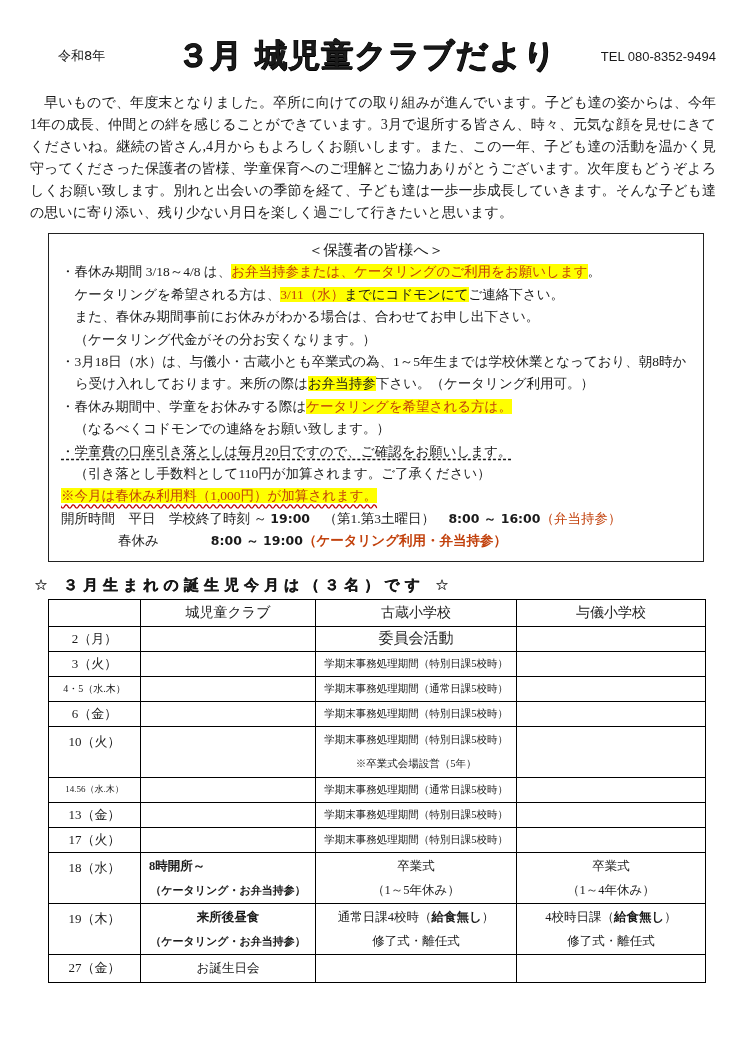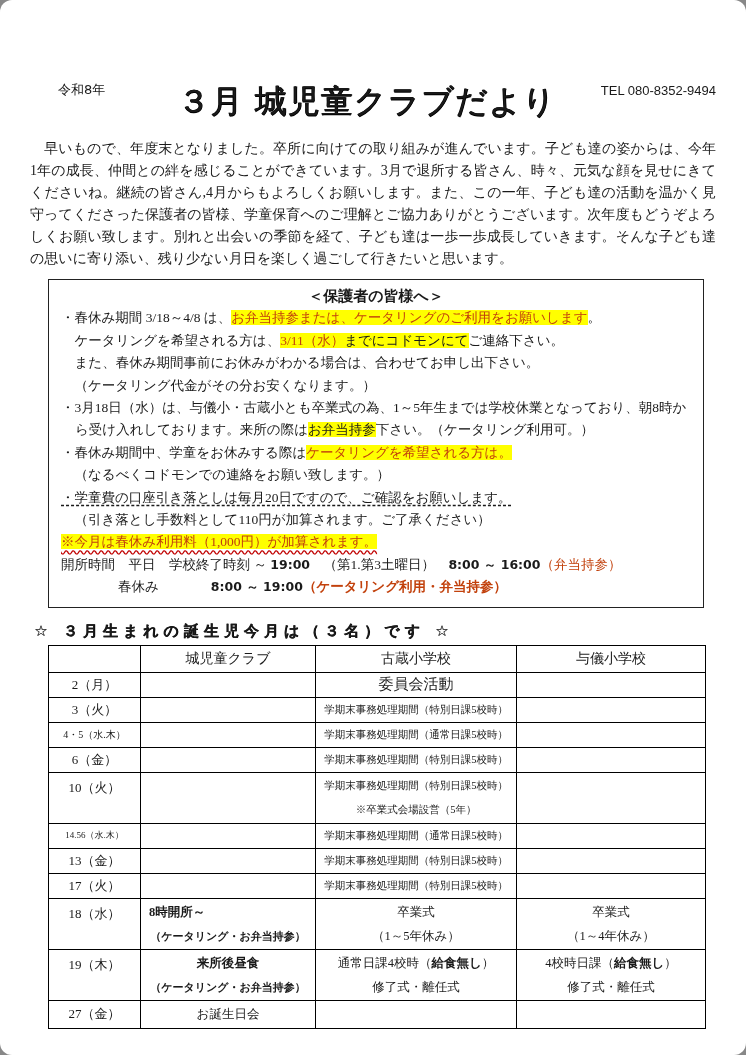--- a/index.html
+++ b/index.html
@@ -1,38 +1,37 @@
 <!DOCTYPE html>
 <html><head>
 <meta charset="utf-8">
 <style>
   html,body{margin:0;padding:0;background:#888;}
   .page{
     width:746px;height:1055px;background:#ffffff;margin:0 auto;
     font-family:"Liberation Serif","DejaVu Serif",serif;color:#1a1a1a;
-    box-sizing:border-box;padding:56px 30px 0 30px;position:relative;overflow:hidden;border-radius:12px;
+    box-sizing:border-box;padding:34px 30px 0 30px;position:relative;overflow:hidden;
   }
   
   .hdr{display:flex;align-items:center;}
   .hdr-era{width:110px;font-size:13px;padding-left:28px;font-family:"DejaVu Sans",sans-serif;}
   .hdr-title{
-    flex:1;text-align:center;font-family:"DejaVu Sans",sans-serif;font-weight:normal;
+    flex:1;text-align:center;font-family:"DejaVu Sans",sans-serif;font-weight:bold;
     font-size:32px;letter-spacing:1px;white-space:nowrap;
     text-shadow:0.6px 0 0 #000,-0.6px 0 0 #000,0 0.6px 0 #000;
-    margin-top:24px;
   }
   .hdr-tel{width:150px;font-size:13px;font-family:"Liberation Sans","DejaVu Sans",sans-serif;text-align:right;}
   
   .intro{margin-top:14px;font-size:14px;line-height:22px;text-align:justify;}
   
   .box{
     border:1.5px solid #222;margin:9px 12px 0 18px;padding:5px 12px 8px 12px;
     font-size:13.5px;line-height:22.4px;
   }
-  .box-title{text-align:center;font-weight:bold;font-size:15px;}
+  .box-title{text-align:center;font-weight:normal;font-size:15px;}
   .nline{white-space:normal;}
   .hang{padding-left:14px;text-indent:-14px;}
   .hl{background:#ffff00;}
   .red{color:#c2410c;}
   .b{font-weight:bold;}
   .dash-u{text-decoration:underline dashed;text-underline-offset:3px;}
   .wavy{text-decoration:underline wavy;text-decoration-color:#c00000;text-underline-offset:3px;}
   .hours-time{font-family:"DejaVu Sans",sans-serif;font-size:12.5px;font-weight:bold;}
   .hours2-label{margin-left:57px;}
   .hours2-time{margin-left:52px;}

